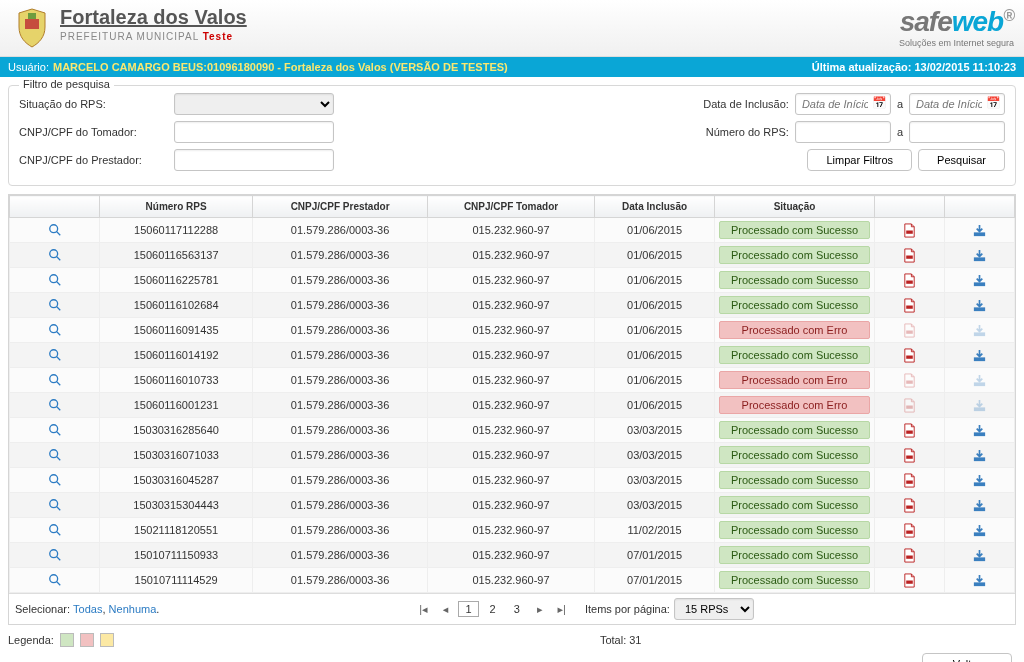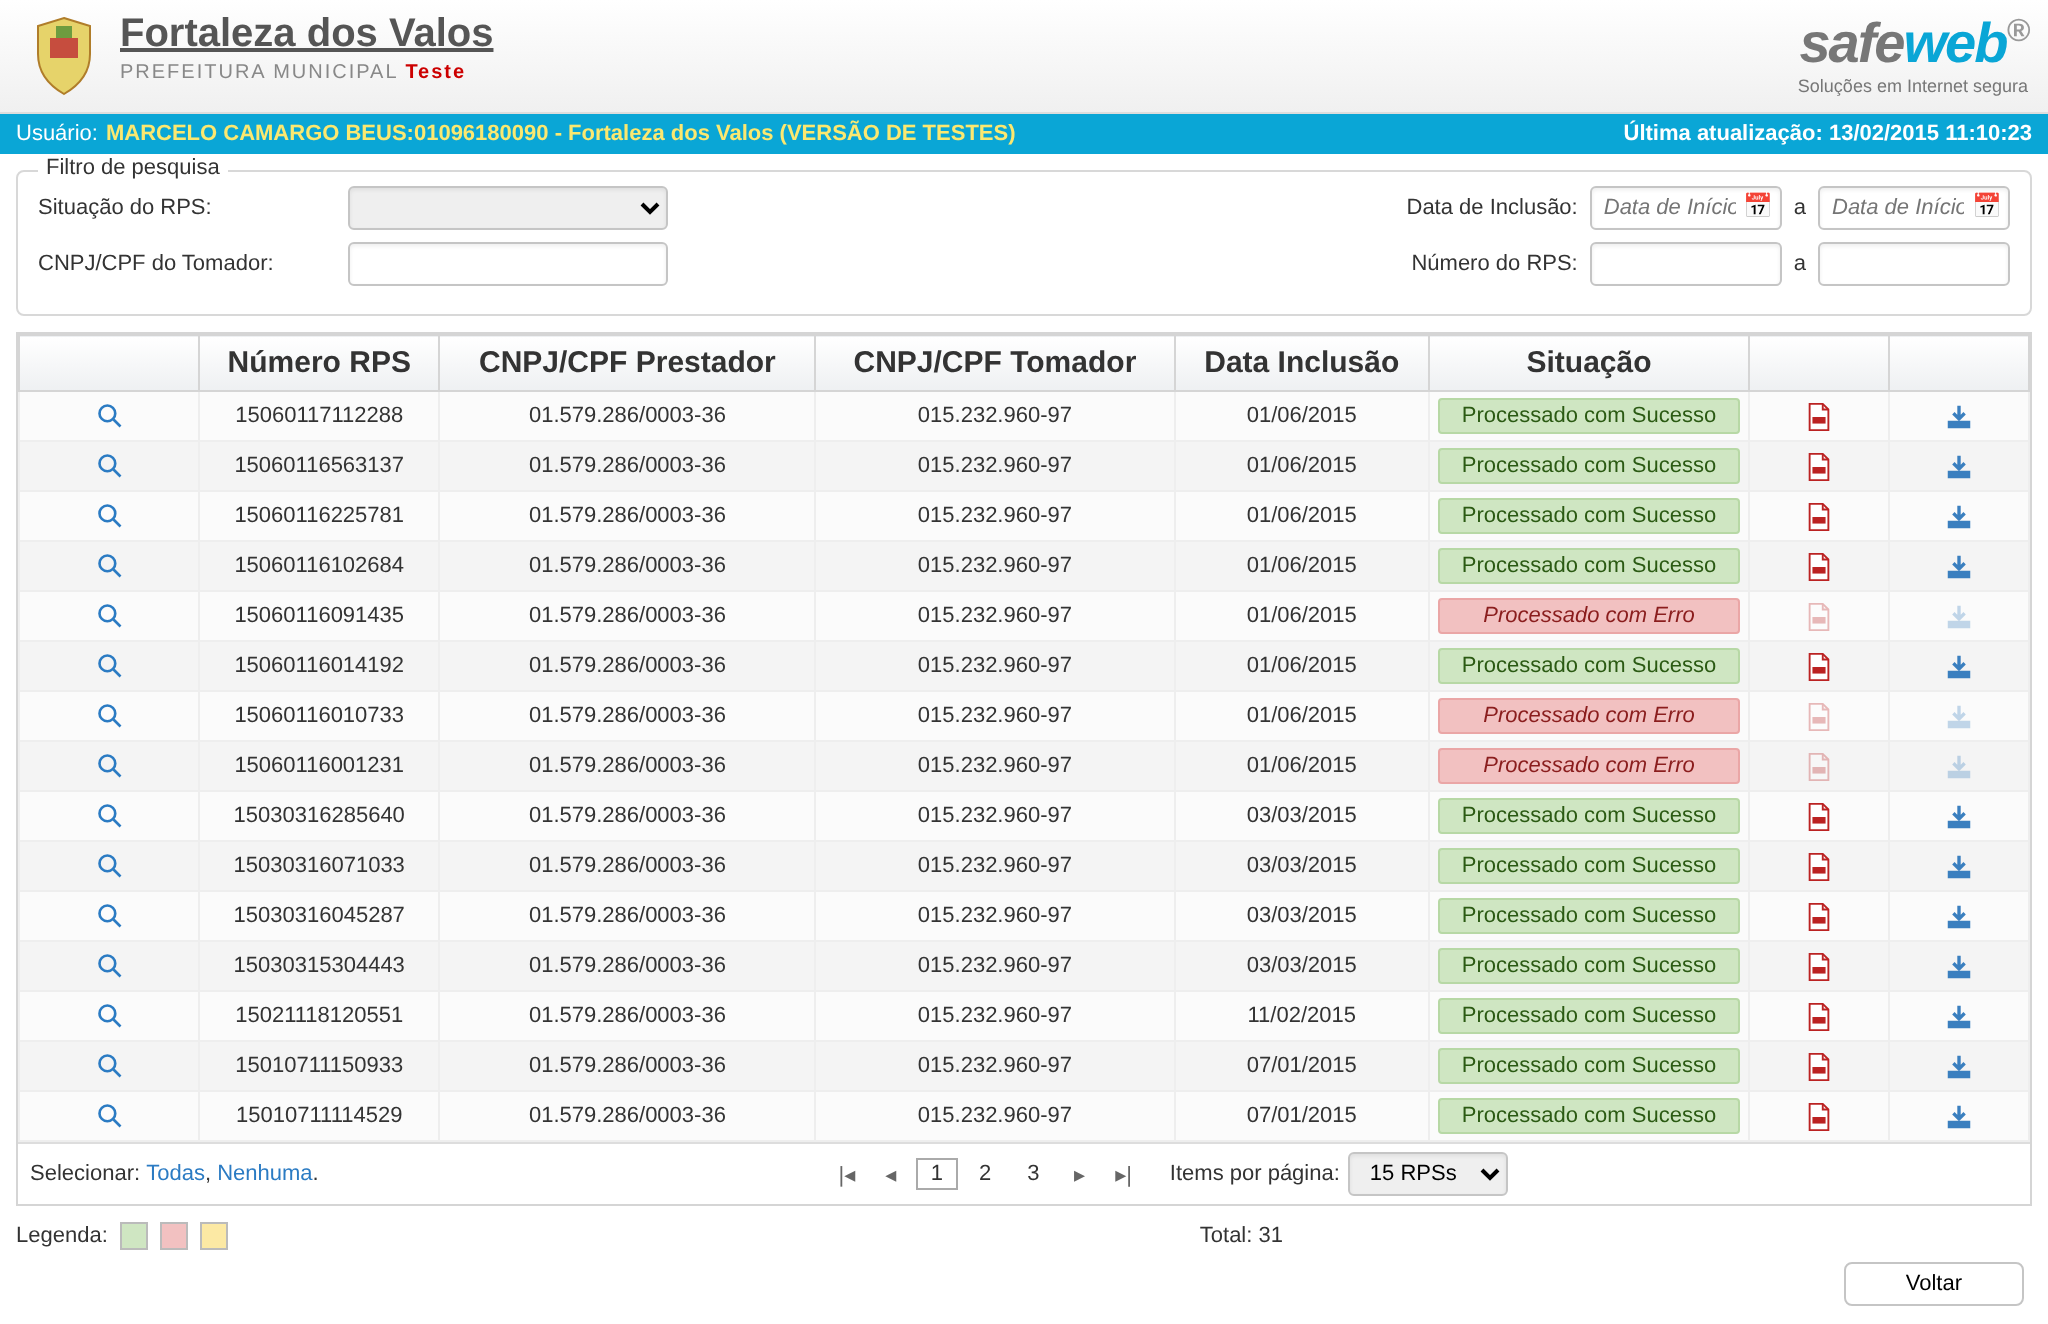--- a/index.html
+++ b/index.html
@@ -23,27 +23,27 @@
 .filter-row { display: flex; align-items: center; margin-bottom: 6px; gap: 20px; }
 .filter-label { width: 135px; text-align: left; color: #333; }
 .inp, select { border: 1px solid #c5c5c5; border-radius: 3px; height: 22px; padding: 2px 6px; font-size: 11px; box-shadow: inset 0 1px 2px rgba(0,0,0,0.07); }
 .date-wrap { position: relative; display: inline-block; }
 .date-wrap input { width: 96px; padding-right: 22px; color:#aaa; font-style: italic;}
 .cal-ico { position: absolute; right: 4px; top: 3px; color: #888; font-size: 12px; }
 .right-group { margin-left: auto; display: flex; align-items: center; gap: 6px; }
 .btn { border: 1px solid #c5c5c5; background: #fff; border-radius: 4px; padding: 4px 18px; font-size: 11px; cursor: pointer; }
 .grid { margin: 0 8px; border: 1px solid #d5d5d5; }
 .grid table { width: 100%; border-collapse: collapse; }
-.grid th { background: linear-gradient(#fff, #eef0f2); border: 1px solid #d5d5d5; padding: 5px 4px; font-weight: bold; font-size: 15px; color:#333; }
+.grid th { background: linear-gradient(#fff, #eef0f2); border: 1px solid #d5d5d5; padding: 5px 4px; font-weight: bold; font-size: 10px; color:#333; }
 .grid td { border: 1px solid #eee; padding: 3px 4px; text-align: center; font-size: 11px; }
 .grid tbody tr:nth-child(odd) td { background: #fbfbfb; }
 .grid tbody tr:nth-child(even) td { background: #f4f4f4; }
 .status { display: inline-block; width: 100%; padding: 2px 0; border-radius: 2px; font-size: 11px; }
 .success { background: #cfe6c2; color: #2b5a13; border: 1px solid #b7d8a5; }
-.error { background: #f2c1c1; color: #8a1d1d; border: 1px solid #eaa6a6; font-style: italic; }
+.error { background: #f2c1c1; color: #8a1d1d; border: 1px solid #eaa6a6; }
 .mag { color: #2b7bc3; }
 .mag svg { vertical-align: middle; }
 .pdf { color: #b22; font-weight: bold; font-size: 12px; }
 .pdf svg { vertical-align: middle; }
 .pdf.dis { opacity: 0.3; }
 .dl svg { vertical-align: middle; }
 .dl.dis { opacity: 0.3; }
 .selbar { display: flex; align-items: center; padding: 4px 6px; border-top: 1px solid #ddd; background: #fff; }
 .selbar a { color: #2b7bc3; text-decoration: none; }
 .pager { margin: 0 auto; display: flex; align-items: center; gap: 4px; }
@@ -97,20 +97,28 @@
   <div class="filter-row">
     <span class="filter-label">CNPJ/CPF do Tomador:</span>
     <input class="inp" style="width: 160px;">
     <div class="right-group">
       <span>Número do RPS:</span>
       <input class="inp" style="width: 96px;">
       <span>a</span>
       <input class="inp" style="width: 96px;">
     </div>
   </div>
+  <div class="filter-row">
+    <span class="filter-label">CNPJ/CPF do Prestador:</span>
+    <input class="inp" style="width: 160px;">
+    <div class="right-group">
+      <button class="btn">Limpar Filtros</button>
+      <button class="btn">Pesquisar</button>
+    </div>
+  </div>
 </fieldset>
 
 <div class="grid">
   <table>
     <thead>
         <tr>
       <th style="width:90px"></th>
       <th>Número RPS</th>
       <th>CNPJ/CPF Prestador</th>
       <th>CNPJ/CPF Tomador</th>

